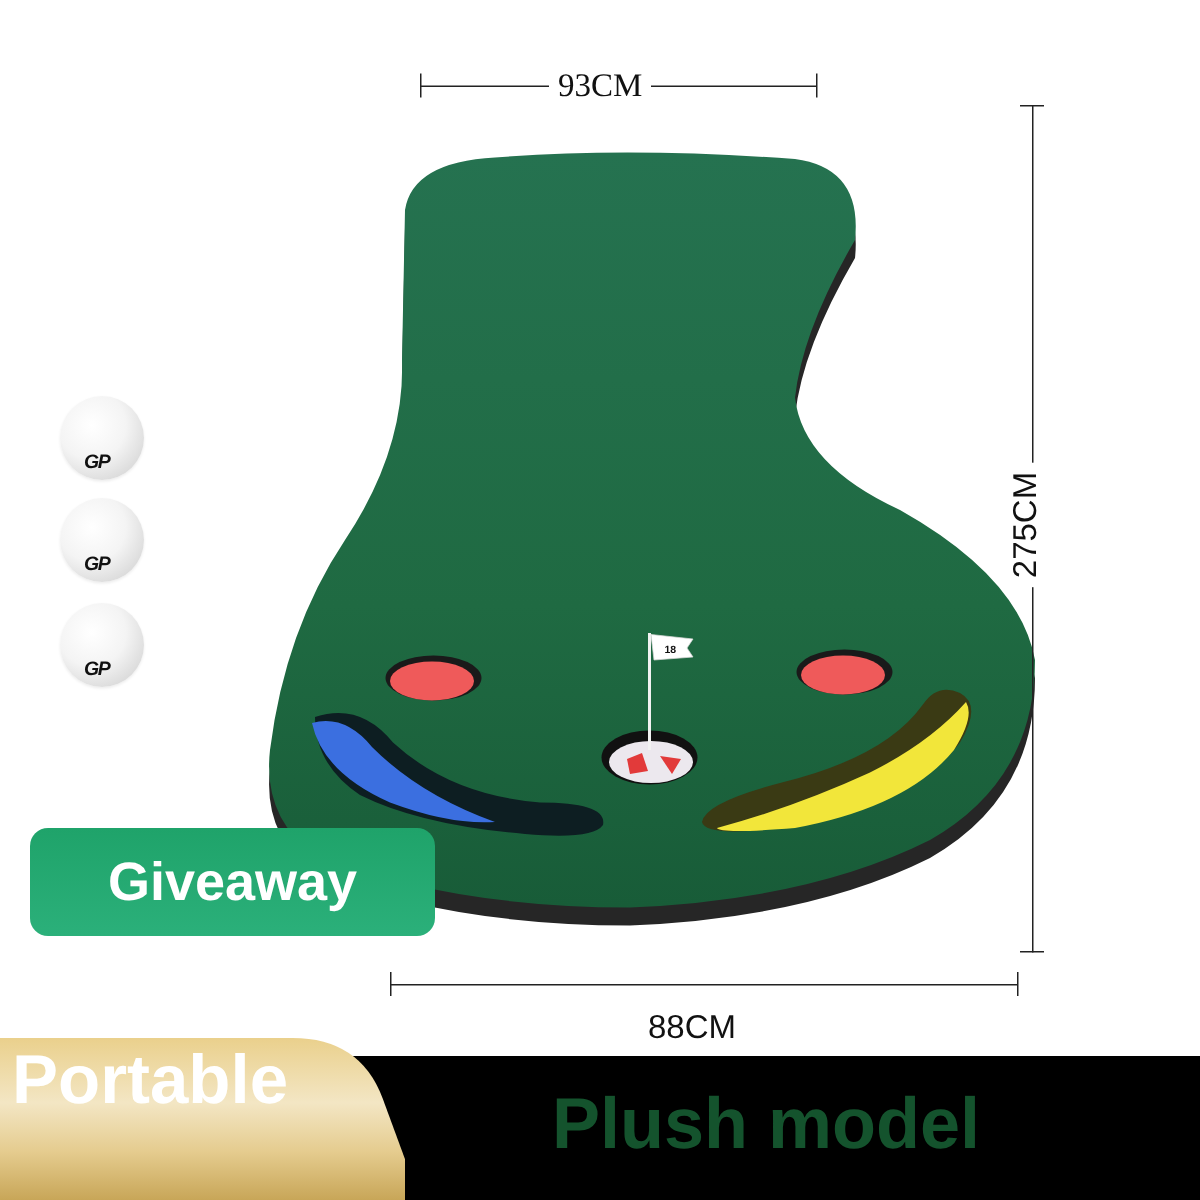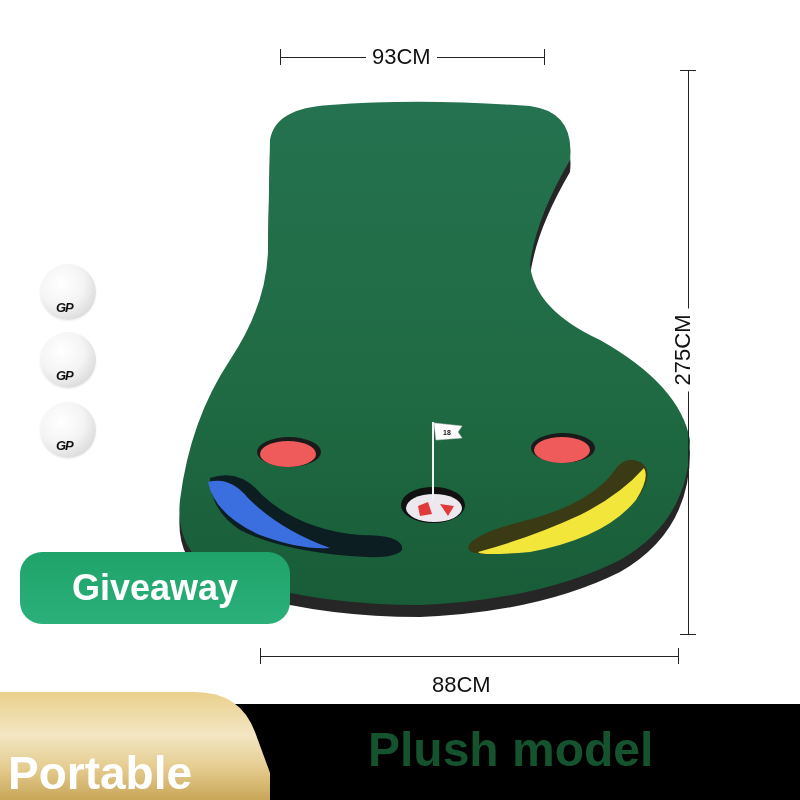--- a/index.html
+++ b/index.html
@@ -8,38 +8,38 @@
     .dim-label { font-size:22px; color:#111; background:#fff; padding:0 6px; line-height:1; }
     .hline { position:absolute; height:1px; background:#222; }
     .vline { position:absolute; width:1px; background:#222; }
     .tick-v { position:absolute; width:1px; height:16px; background:#222; }
     .tick-h { position:absolute; height:1px; width:16px; background:#222; }
     #mat-svg { position:absolute; left:0; top:0; }
     .ball { position:absolute; width:56px; height:56px; border-radius:50%;
       background: radial-gradient(circle at 38% 35%, #ffffff 0%, #f4f4f4 45%, #d9d9d9 80%, #c4c4c4 100%);
       box-shadow: 0 1px 2px rgba(0,0,0,0.08); }
     .ball-logo { position:absolute; left:16px; top:36px; font-size:13px; font-weight:bold; font-style:italic; color:#111; letter-spacing:-1px; }
-    .giveaway { position:absolute; left:20px; top:552px; width:270px; height:72px; border-radius:22px;
+    .giveaway { position:absolute; left:20px; top:552px; width:270px; height:72px; border-radius:12px;
       background: linear-gradient(#1fa36a, #2bb07a); display:flex; align-items:center; justify-content:center; }
     .giveaway span { color:#fff; font-weight:bold; font-size:36px; }
     .bottom-bar { position:absolute; left:0; top:704px; width:800px; height:96px; background:#000; }
     .portable { position:absolute; left:0; top:692px; width:270px; height:108px;
       background: linear-gradient(180deg, #ead08c 0%, #f3e6c4 40%, #e5cc8f 70%, #c8a658 100%);
       clip-path: path('M0 0 L195 0 Q240 0 255 40 L280 108 L0 108 Z');
-      display:flex; align-items:flex-end; padding-left:8px; box-sizing:border-box; }
+      display:flex; align-items:flex-start; padding-left:8px; box-sizing:border-box; }
     .portable span { color:#fff; font-weight:bold; font-size:46px; }
     .plush { position:absolute; left:368px; top:722px; color:#14532d; font-weight:bold; font-size:48px; }
   </style>
 </head>
 <body>
 
 <div class="tick-v" style="left:280px; top:49px;"></div>
 <div class="hline" style="left:280px; top:57px; width:264px;"></div>
 <div class="tick-v" style="left:544px; top:49px;"></div>
-<div class="abs dim-label" style="left:366px; top:46px;">93CM</div>
+<div class="abs dim-label" style="left:366px; top:46px;font-family:Liberation Serif, serif;">93CM</div>
 
 <svg id="mat-svg" width="800" height="800">
   <defs>
     <linearGradient id="turfGrad" x1="0" y1="0" x2="0" y2="1">
       <stop offset="0" stop-color="#257250"></stop>
       <stop offset="0.6" stop-color="#1f6a42"></stop>
       <stop offset="1" stop-color="#185c38"></stop>
     </linearGradient>
   </defs>
 

